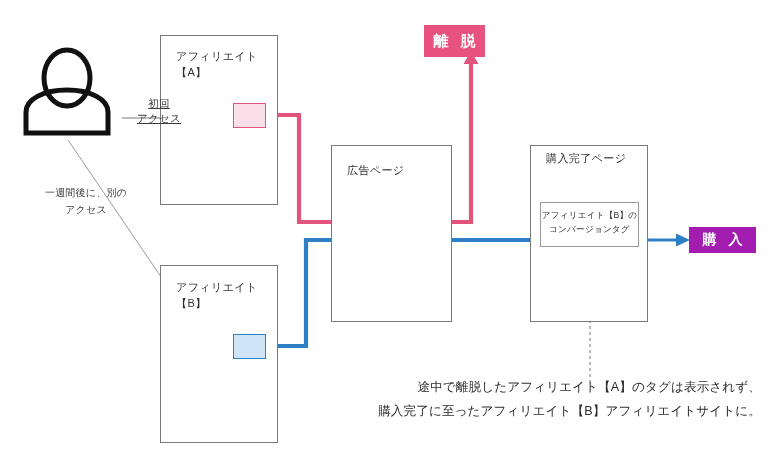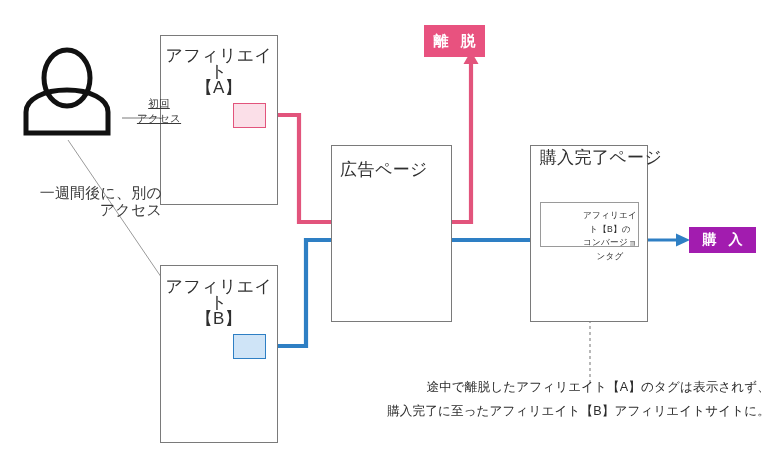--- a/index.html
+++ b/index.html
@@ -16,68 +16,67 @@
 
   .page-box{
     position:absolute;
     background:#ffffff;
     border:1px solid #7a7a7a;
     box-sizing:border-box;
   }
   .page-title{
     position:absolute;
     left:0;right:0;
-    text-align:center;
-    font-size:17px;
+    font-size:11px;
     line-height:16px;
     color:#2f2f2f;
     letter-spacing:.4px;
+    padding-left:16px;
   }
 
   .tag-chip{
     position:absolute;
     box-sizing:border-box;
   }
   .tag-pink{background:#fbdfe8;border:1.4px solid #e2547c;}
   .tag-blue{background:#cfe4f7;border:1.4px solid #2e7fc4;}
 
   .cv-tag{
     position:absolute;
     box-sizing:border-box;
     background:#ffffff;
     border:1px solid #9a9a9a;
     text-align:center;
     font-size:8.6px;
     line-height:13.5px;
     color:#2f2f2f;
     padding-top:6px;
     letter-spacing:.2px;
-    padding-left:41px;
   }
 
   .badge{
     position:absolute;
     box-sizing:border-box;
     display:flex;
     align-items:center;
     justify-content:center;
     color:#ffffff;
     font-weight:bold;
     letter-spacing:4px;
     text-indent:4px;
   }
   .badge-exit{background:#e8527f;font-size:15px;}
   .badge-buy{background:#a21caf;font-size:14px;}
 
   .note{
     position:absolute;
-    font-size:15px;
+    font-size:10px;
     line-height:16.5px;
     color:#3a3a3a;
-    text-align:right;
+    text-align:center;
     letter-spacing:.2px;
   }
   .access-label{
     position:absolute;
     text-align:center;
     font-size:10.5px;
     line-height:15px;
     color:#3a3a3a;
     letter-spacing:.3px;
   }
@@ -154,18 +153,18 @@
   <div class="access-label" style="left:122px;top:96px;width:74px;text-decoration:underline;">
     <div>初回</div>
     <div>アクセス</div>
   </div>
 
   <div class="note" style="left:10px;top:185px;width:152px;">
     <div>一週間後に、別の</div>
     <div>アクセス</div>
   </div>
 
-  <div class="caption" style="left:281px;top:375px;width:489px;">
+  <div class="caption" style="left:272px;top:375px;width:489px;">
     <div>途中で離脱したアフィリエイト【A】のタグは表示されず、</div>
     <div>購入完了に至ったアフィリエイト【B】アフィリエイトサイトに。</div>
   </div>
 
 </div>
 
 </body></html>

